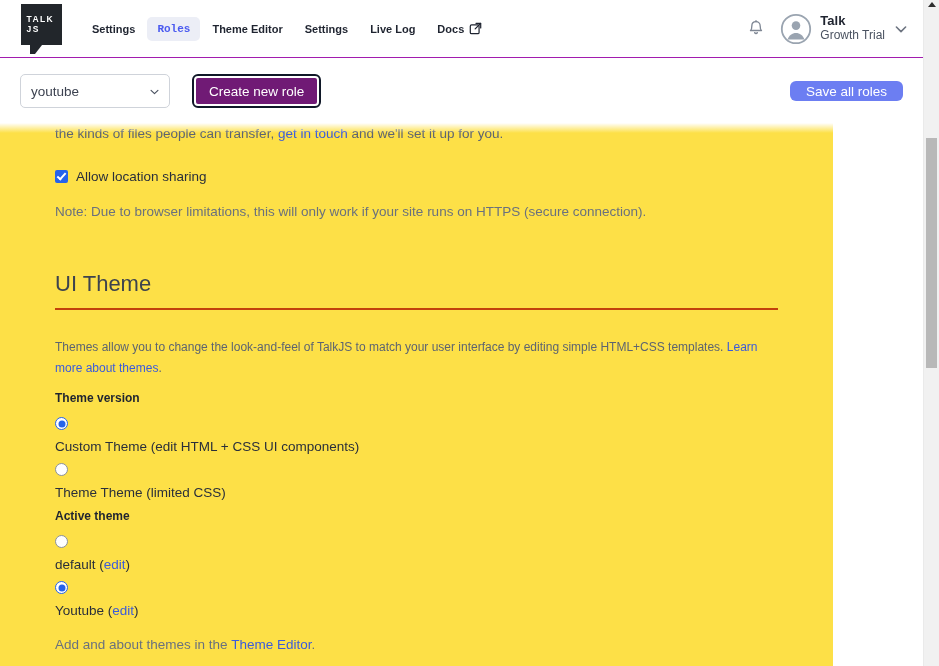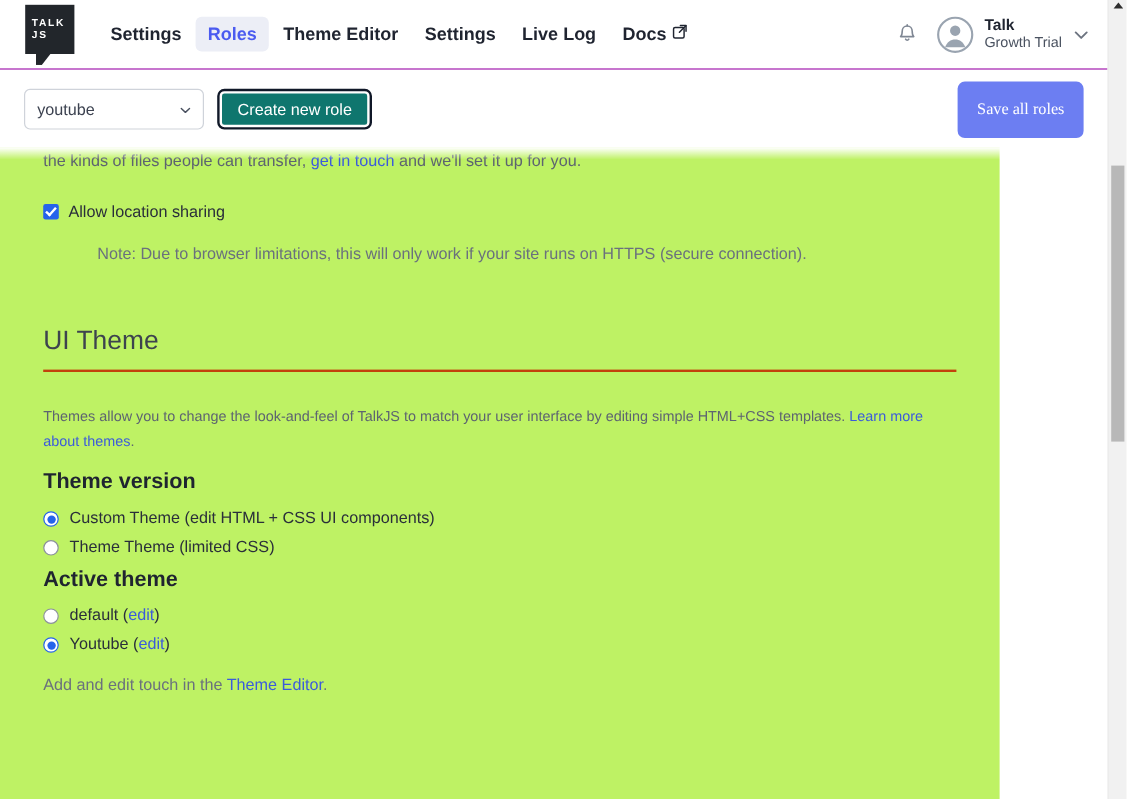--- a/index.html
+++ b/index.html
@@ -90,33 +90,35 @@
     font-family: "Liberation Sans", sans-serif;
   }
 
   .nav {
     display: flex;
     align-items: center;
     gap: 2px;
     margin-left: 10px;
   }
   .nav-item {
-    font-size: 15px;
+    font-size: 11px;
     font-weight: 700;
     color: #1f2430;
     padding: 6px 10px;
     border-radius: 5px;
     white-space: nowrap;
     cursor: pointer;
     display: flex;
+    align-items: center;
     gap: 5px;
   }
   .nav-item.active {
     color: #4b5bf0;
     background: #eceef6;
+    font-family: Liberation Mono, monospace;
   }
 
   .ext-icon { display: inline-flex; width: 13px; height: 13px; }
 
   .topbar-right {
     margin-left: auto;
     display: flex;
     align-items: center;
     gap: 14px;
     padding-right: 14px;
@@ -177,56 +179,56 @@
   }
   .select-caret {
     position: absolute;
     right: 9px;
     top: 50%;
     transform: translateY(-50%);
     width: 11px; height: 11px;
   }
 
   .btn-dark {
-    margin-left: 13px;
+    margin-left: 24px;
     height: 30px;
-    background: #0f766e;
+    background: #701a75;
     color: #ffffff;
     font-size: 13.5px;
     border: 2px solid #ffffff;
     outline: 2px solid #101828;
     border-radius: 4px;
     padding: 0 13px;
     display: flex;
     align-items: center;
     cursor: pointer;
     font-family: "Liberation Sans", sans-serif;
   }
 
   .btn-primary {
     margin-left: auto;
-    height: 47px;
+    height: 20px;
     background: #6c7ef2;
     color: #ffffff;
     font-size: 13.5px;
     border: none;
     border-radius: 6px;
     padding: 0 16px;
     cursor: pointer;
-    font-family: Liberation Serif, serif;
+    font-family: Liberation Sans, sans-serif;
   }
 
   
   .content {
     position: absolute;
     top: 123px; left: 0;
     width: 833px;
     height: 543px;
-    background: #bef264;
-    padding: 0 36px;
+    background: #fde047;
+    padding: 0 55px;
     overflow: hidden;
   }
 
   .para {
     font-size: 13.5px;
     color: #5d6470;
     line-height: 21px;
     margin: 0;
   }
   .lnk { color: #3b5bdb; text-decoration: none; cursor: pointer; }
@@ -257,53 +259,53 @@
   .checkrow-label {
     font-size: 13.5px;
     color: #2a2f3a;
     text-align: center;
   }
 
   .note {
     margin-top: 20px;
     font-size: 13.5px;
     color: #6a717d;
-    margin-left: 45px;
   }
 
   h2.section {
     font-size: 22px;
     font-weight: 400;
     color: #3d434e;
     margin: 52px 0 0 0;
     padding-bottom: 11px;
     border-bottom: 2px solid #c2410c;
   }
 
   .desc {
     margin-top: 27px;
     font-size: 12px;
     color: #5d6470;
     line-height: 21px;
     max-width: 860px;
   }
 
   .sub-label {
-    font-size: 18px;
+    font-size: 12px;
     font-weight: 700;
     color: #1f2430;
   }
 
   .radio-group { margin-top: 12px; }
   .radio-row {
     display: flex;
-    align-items: flex-end;
+    align-items: flex-start;
     gap: 9px;
     margin-bottom: 9px;
     cursor: pointer;
+    flex-direction: column;
   }
   .rdo {
     width: 13px; height: 13px;
     border-radius: 50%;
     border: 1px solid #8b919c;
     background: #ffffff;
     flex: none;
     position: relative;
     cursor: pointer;
   }
@@ -502,21 +504,21 @@
 
 
       <div class="radio-row">
         <span class="rdo on"></span>
         <span class="radio-label"><span>Youtube</span>
           (<a class="lnk">edit</a>)</span>
       </div>
     </div>
 
     <div class="footnote">
-      <span>Add and edit touch in the </span><a class="lnk">Theme Editor</a><span>.</span>
+      <span>Add and about themes in the </span><a class="lnk">Theme Editor</a><span>.</span>
     </div>
 
   </div>
 
   <div class="scrollbar-track">
     <span class="scroll-arrow-up"></span>
     <div class="scrollbar-thumb" style="top: 138px; height: 230px;"></div>
   </div>
 
 </div>

